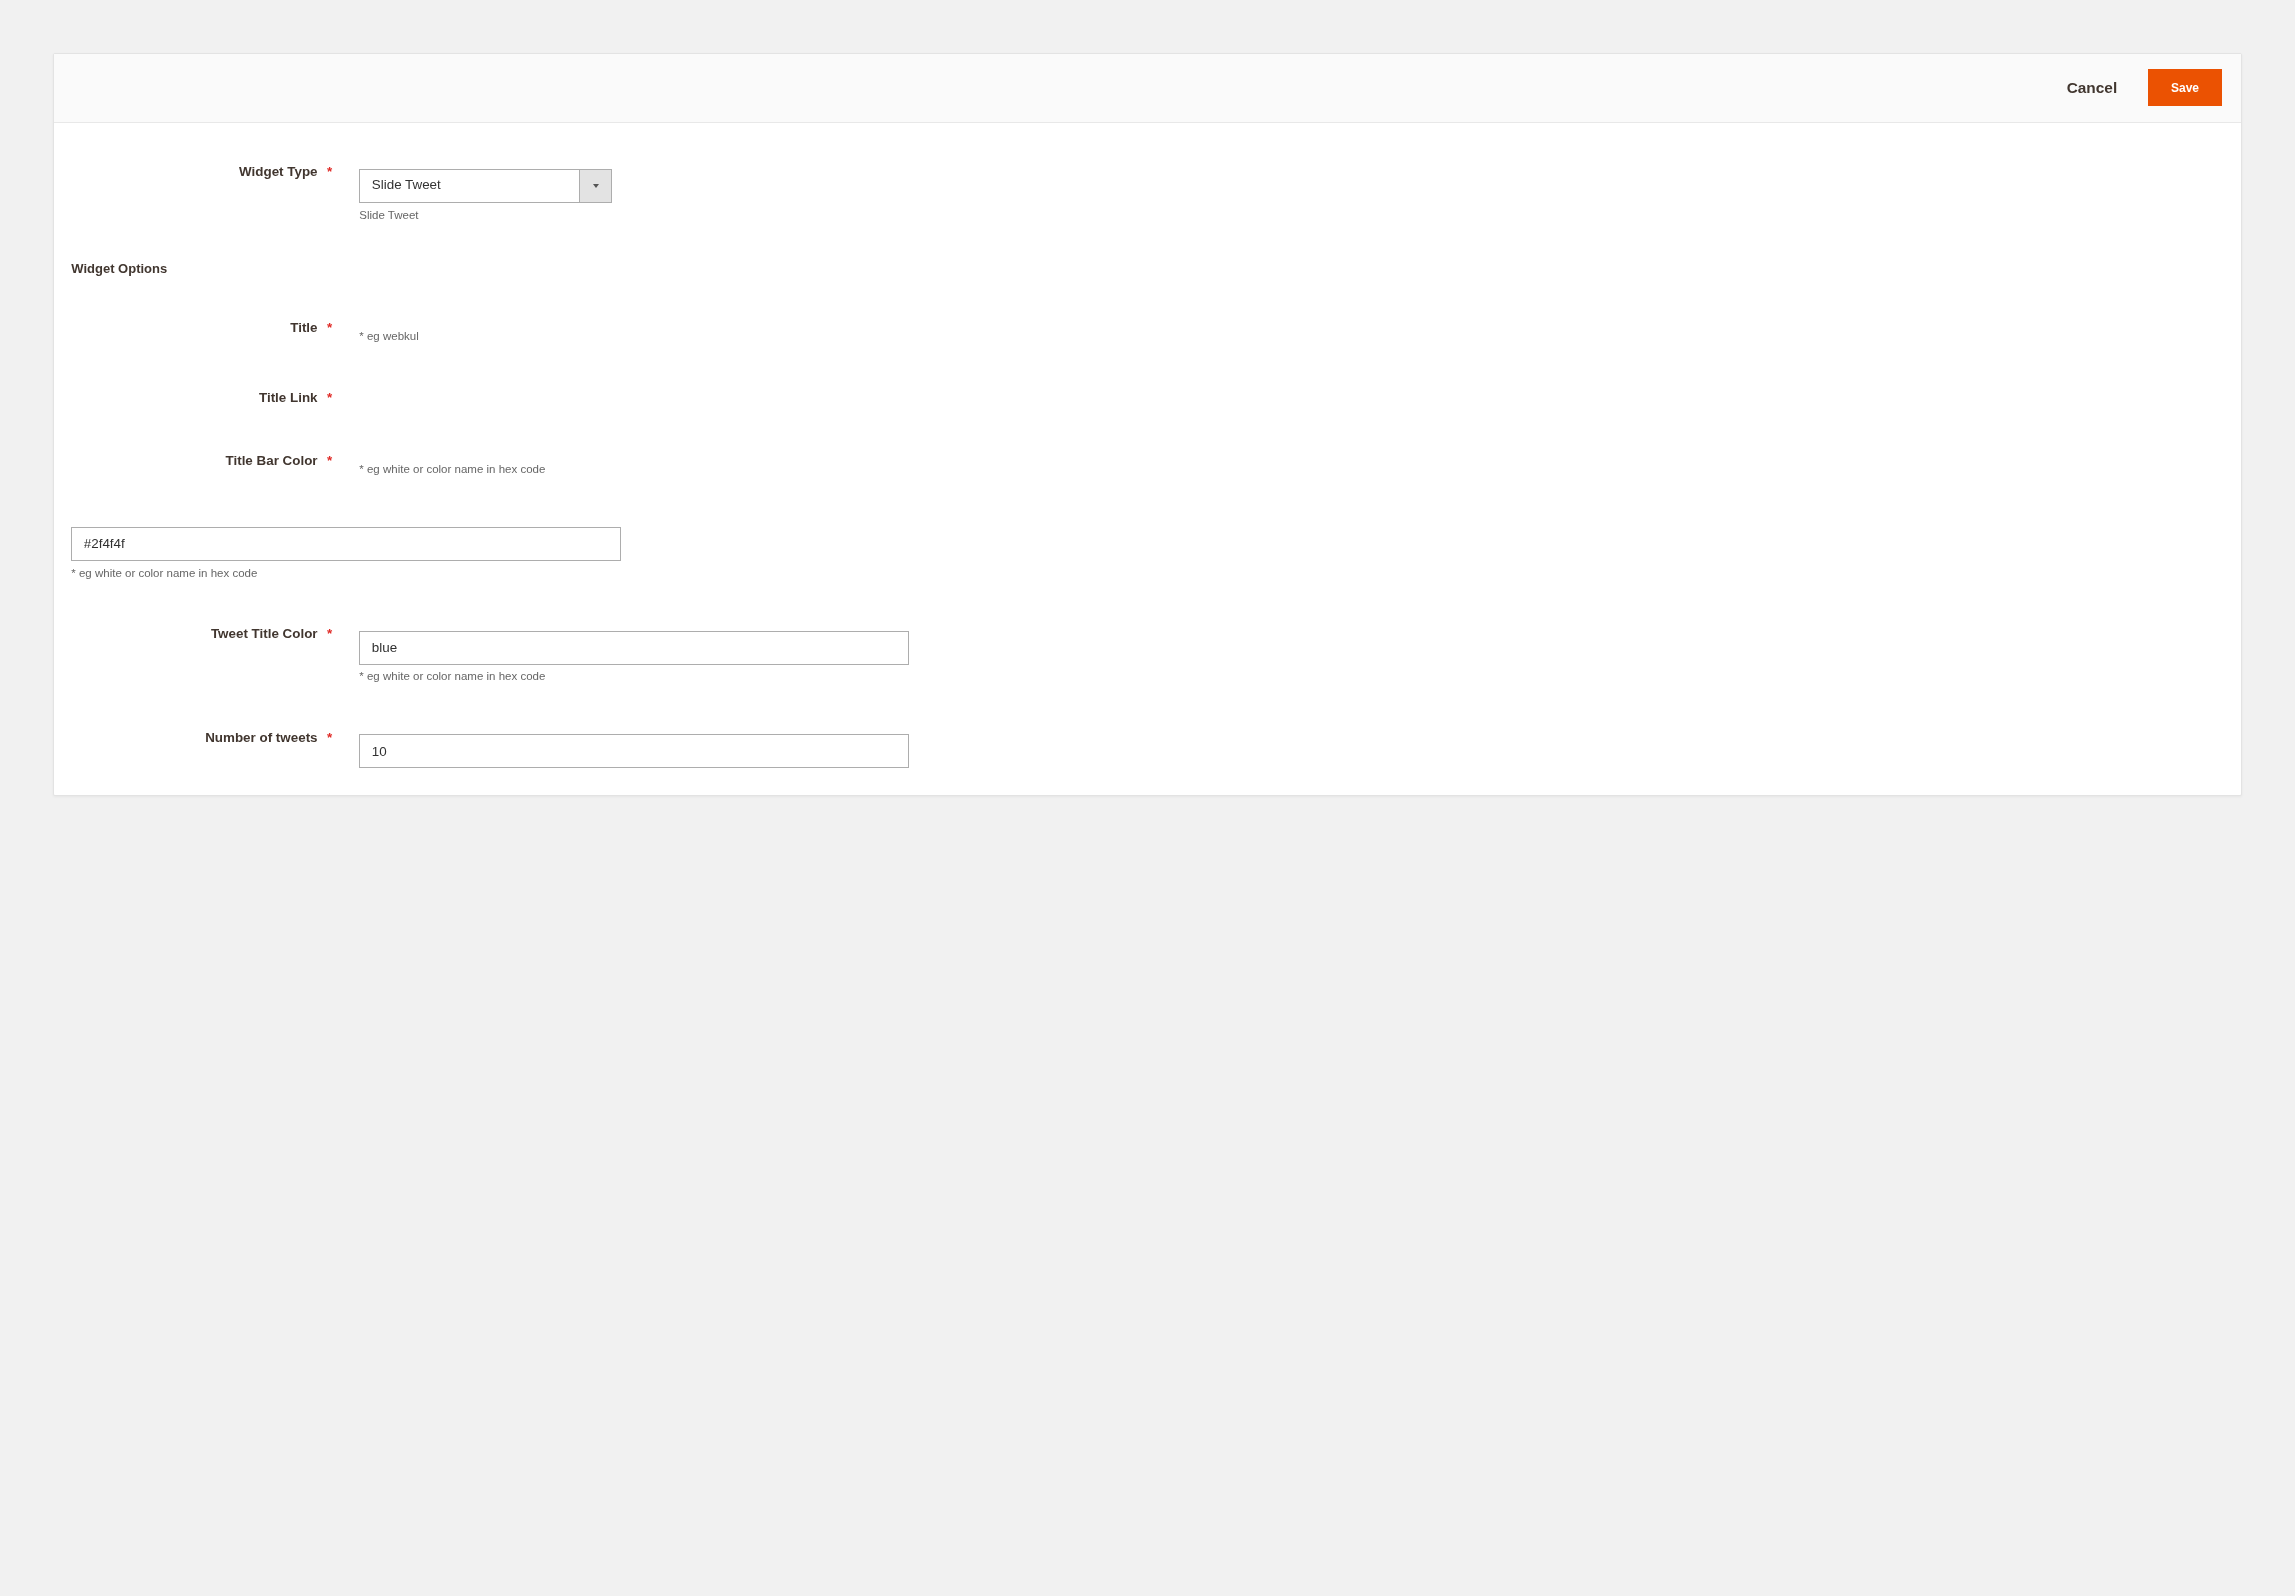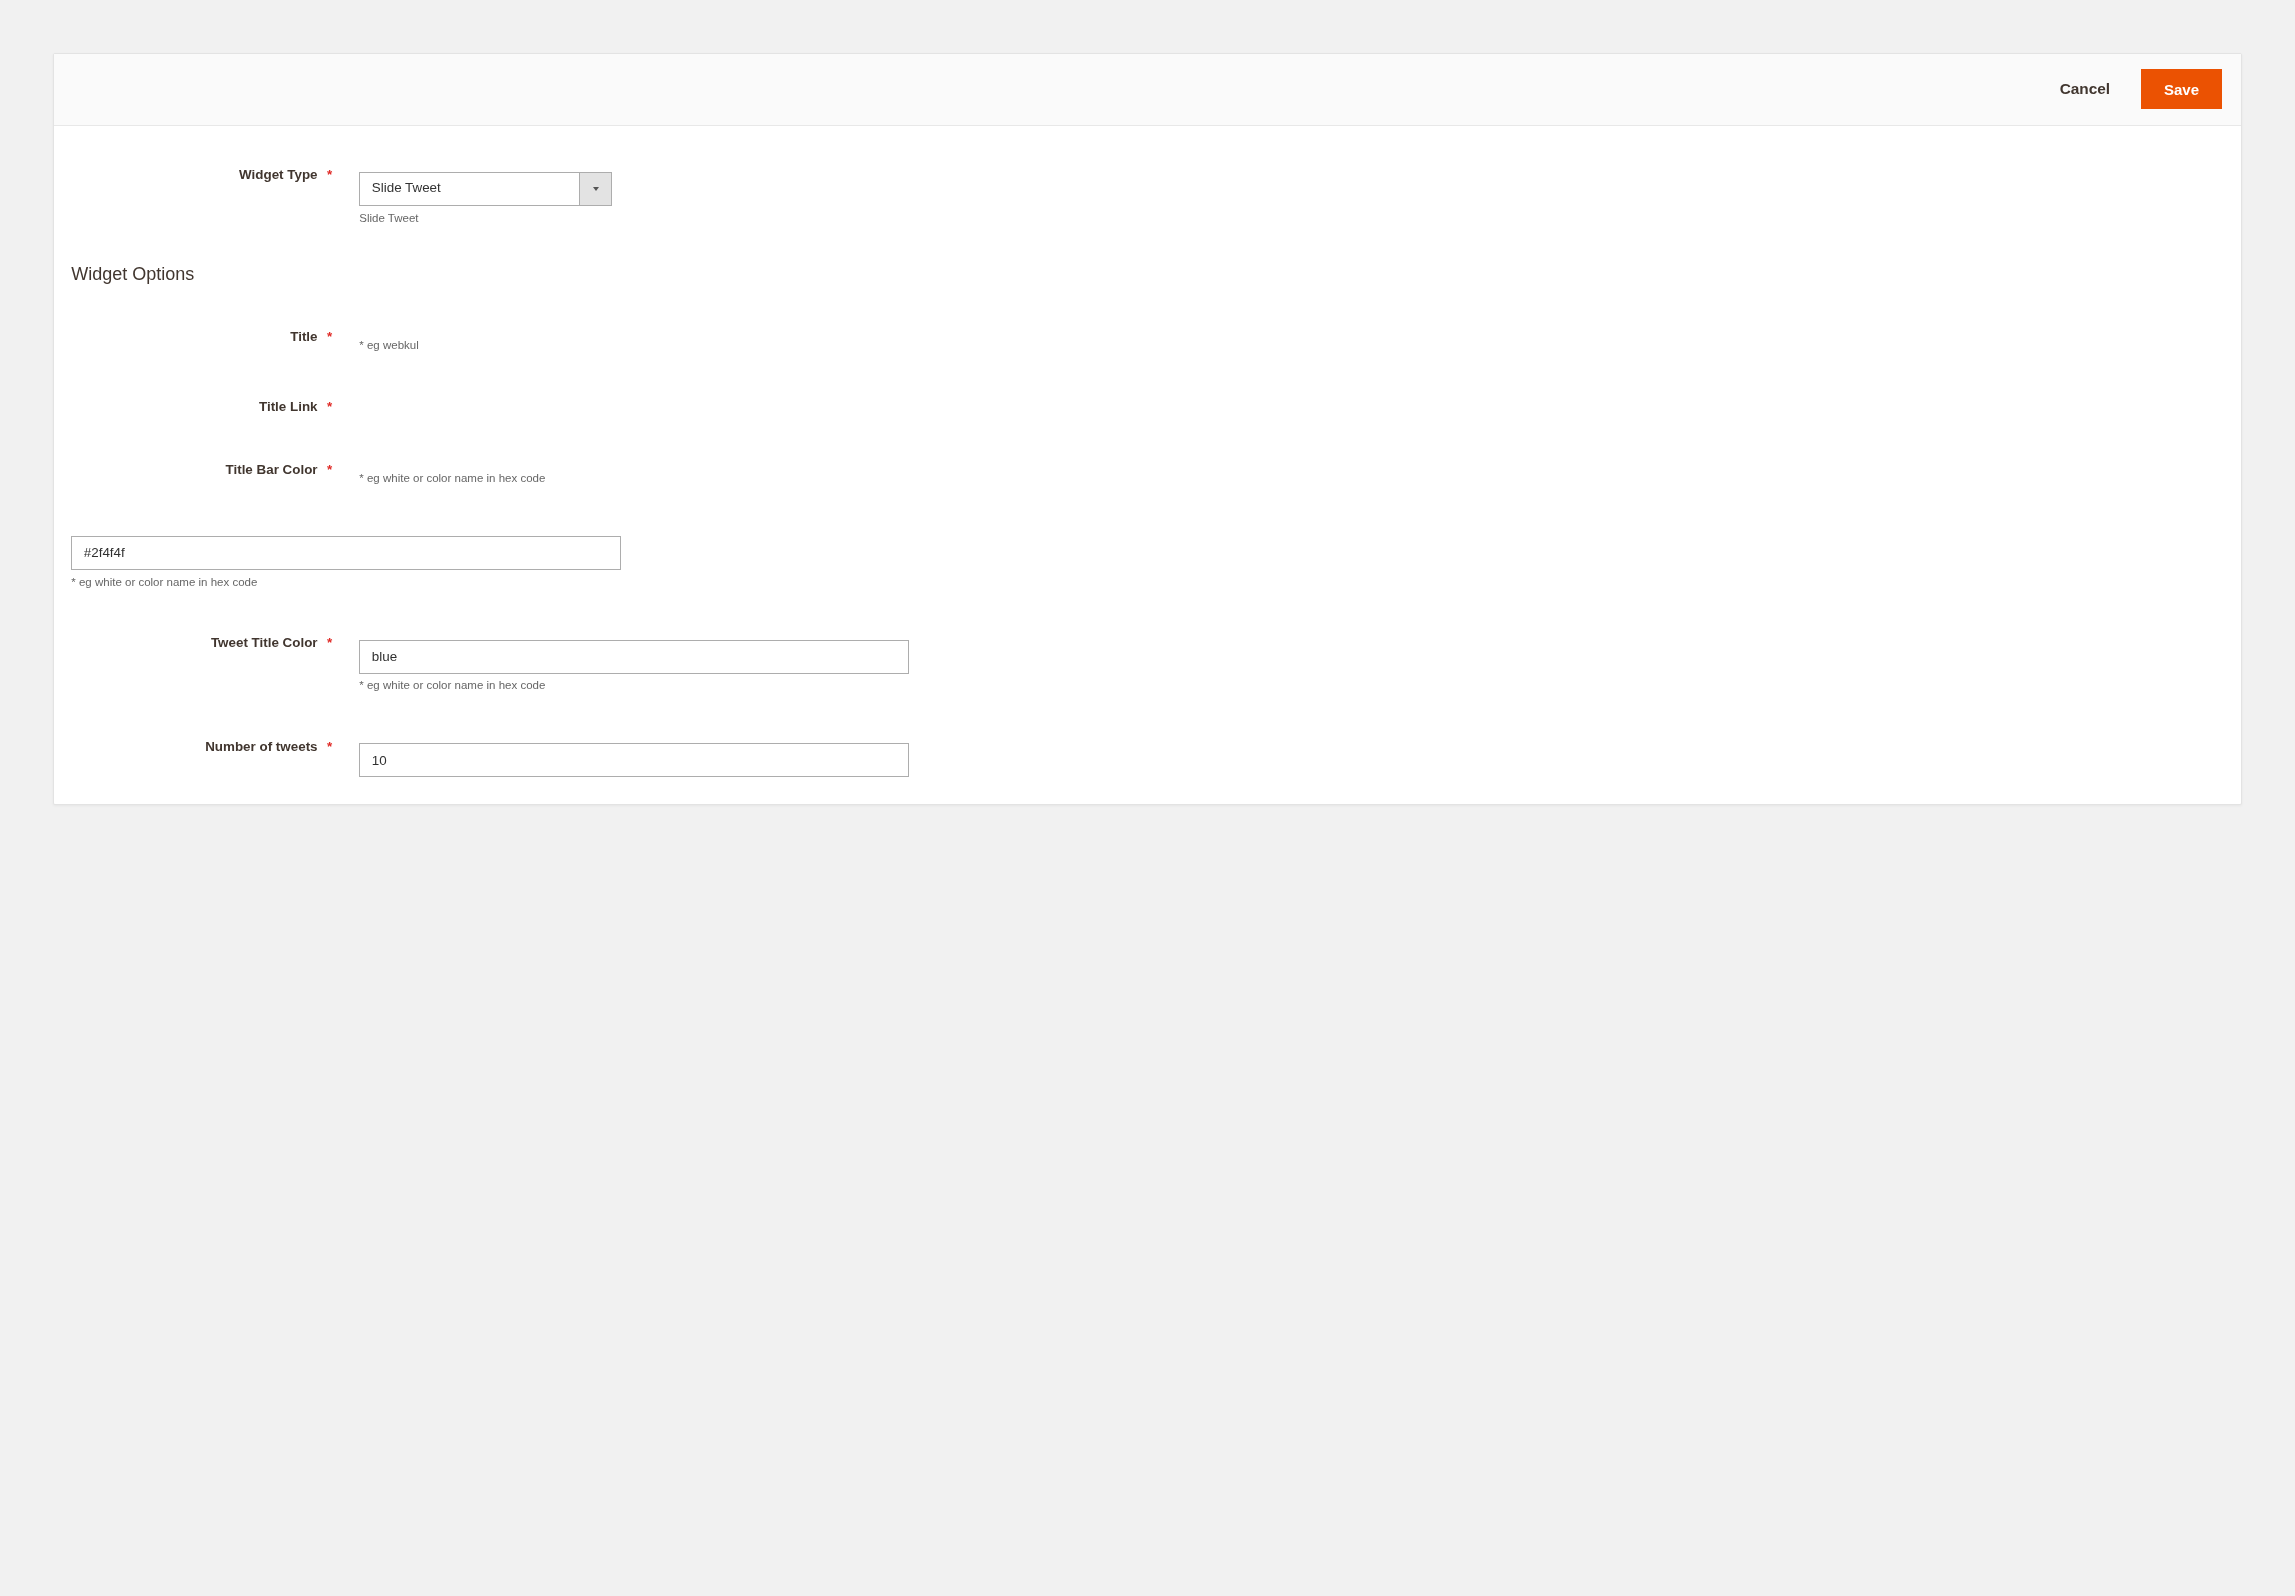--- a/index.html
+++ b/index.html
@@ -32,21 +32,21 @@
       color: #41362f;
       font-size: 15.4px;
       font-weight: 600;
       cursor: pointer;
       padding: 7.7px 3.8px;
     }
     .btn-save {
       background: #eb5202;
       border: none;
       color: #fff;
-      font-size: 15px;
+      font-size: 12px;
       font-weight: 600;
       cursor: pointer;
       padding: 11.5px 23px;
     }
     .content {
       padding: 34px 17.3px 0 17.3px;
     }
     .field-row {
       display: flex;
       margin-bottom: 40px;
@@ -103,23 +103,23 @@
       border-left: 3.8px solid transparent;
       border-right: 3.8px solid transparent;
       border-top: 4.8px solid #555;
     }
     .hint {
       font-size: 11.5px;
       color: #666;
       margin-top: 5.8px;
     }
     .section-title {
-      font-size: 18px;
+      font-size: 13px;
       color: #41362f;
-      font-weight: 400;
+      font-weight: 700;
       margin: 7.7px 0 37px 0;
     }
     input.text-input {
       width: 100%;
       border: 1px solid #adadad;
       padding: 7.7px 11.5px;
       font-size: 13.4px;
       color: #303030;
       height: 34px;
       background: #fff;

